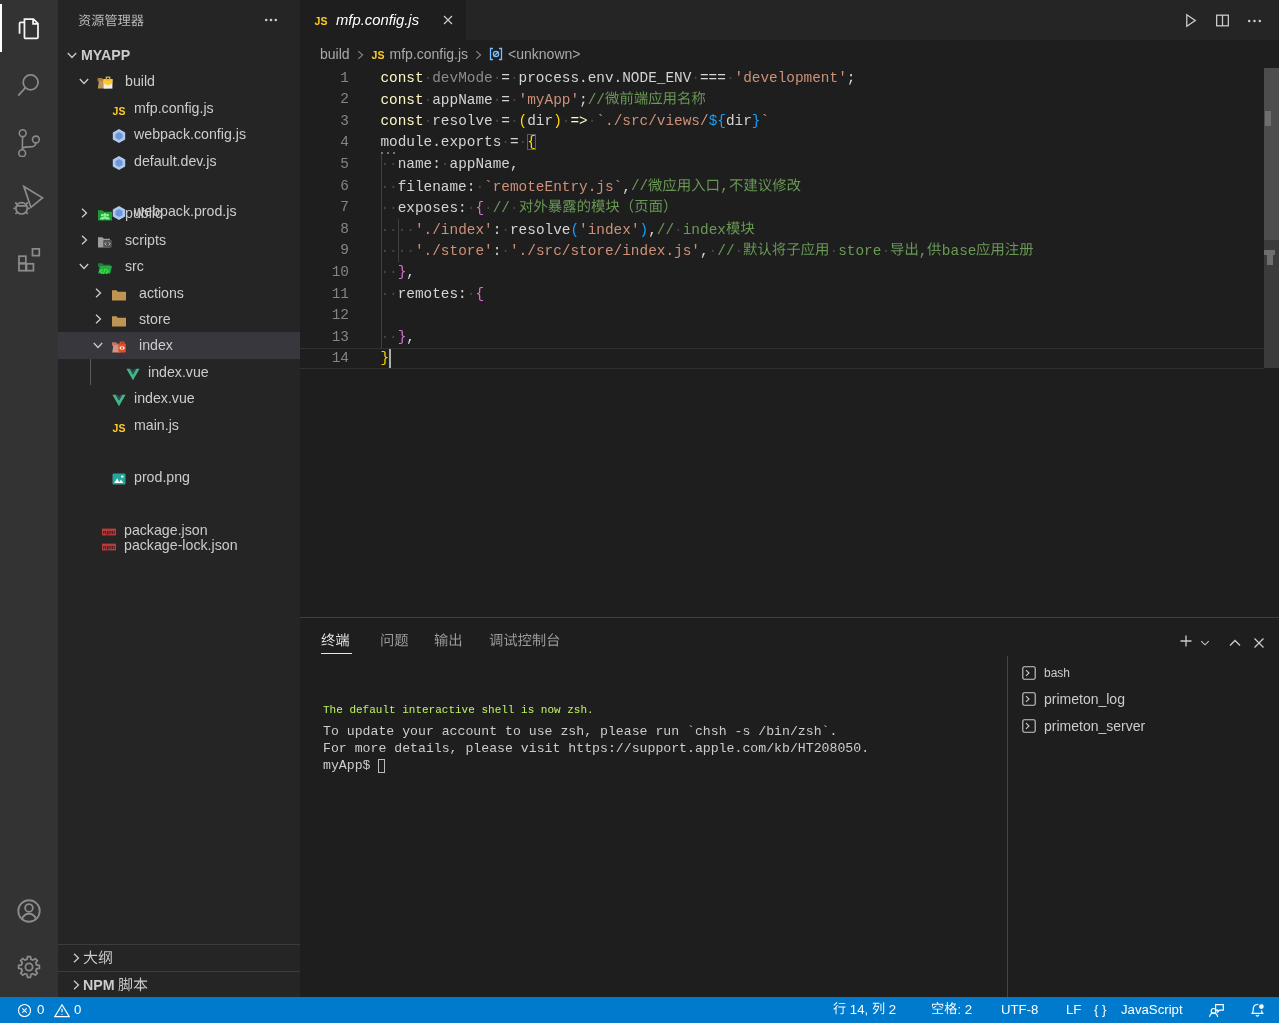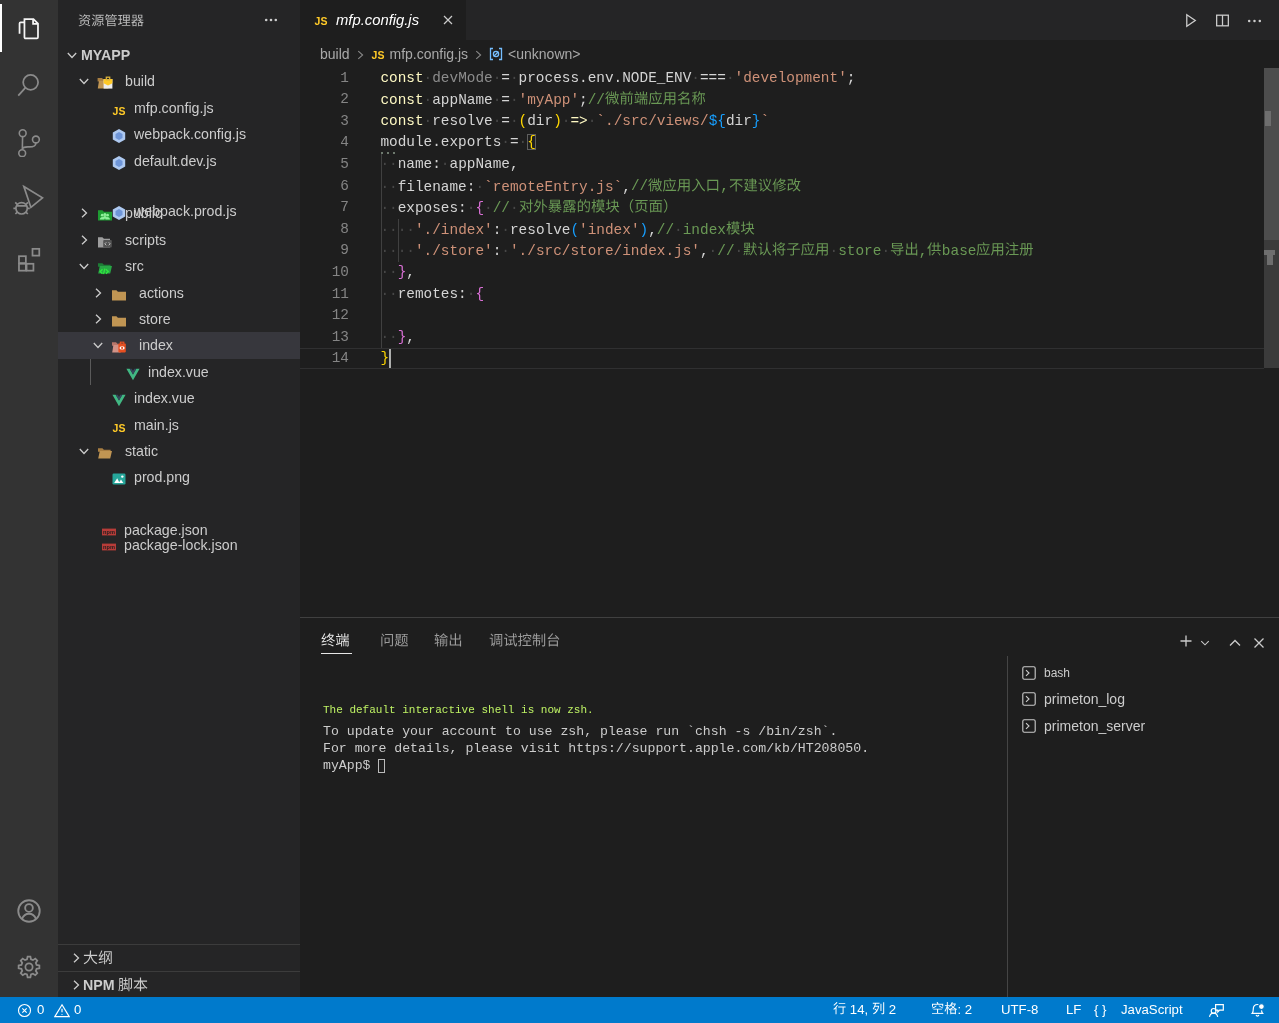--- a/index.html
+++ b/index.html
@@ -258,30 +258,20 @@
           <path d="M1.4 2.8 h3.3 L8 8.5 11.3 2.8 h3.3 L8 14.2 z" fill="#41b883"></path>
           <path d="M4.7 2.8 h2 L8 5.1 9.3 2.8 h2 L8 8.6 z" fill="#35495e"></path>
         </svg></span>
       <span class="lbl" style="left:76px">index.vue</span>
     </div>
     <div class="row" style="top:412px;">
       <span class="fi" style="left:53px"><svg width="16" height="16" viewBox="0 0 16 16">
           <text x="8" y="12.6" font-family="Liberation Sans" font-size="10.5" font-weight="bold" fill="#ffca28" text-anchor="middle">JS</text>
         </svg></span>
       <span class="lbl" style="left:76px">main.js</span>
-    </div>
-    <div class="row" style="top:438px;">
-      <svg class="tw" style="left:18px" viewBox="0 0 16 16" fill="none" stroke="currentColor" stroke-width="1.3">
-        <path d="M3.8 6 L8 10.5 L12.2 6"></path>
-      </svg>
-      <span class="fi" style="left:39px"><svg width="16" height="16" viewBox="0 0 16 16">
-          <path d="M1 3.2 h4.4 l1.5 1.6 H13.6 v2 H1 z" fill="#a87e42"></path>
-          <path d="M2.8 6 H15 l-1.8 7.4 H1.2 z" fill="#c09553"></path>
-        </svg></span>
-      <span class="lbl" style="left:67px">static</span>
     </div>
     <div class="row" style="top:464px;">
       <span class="fi" style="left:53px"><svg width="16" height="16" viewBox="0 0 16 16">
           <rect x="1.5" y="2.5" width="13" height="11" rx="1.2" fill="#26a69a"></rect>
           <path d="M3.2 12 L6.2 7.2 L8.6 12 z" fill="#ffffff"></path>
           <path d="M7.6 12 L10 8.4 L12.4 12 z" fill="#ffffff"></path>
           <circle cx="11.3" cy="5.6" r="1.2" fill="#ffffff"></circle>
         </svg></span>
       <span class="lbl" style="left:76px">prod.png</span>
     </div>

